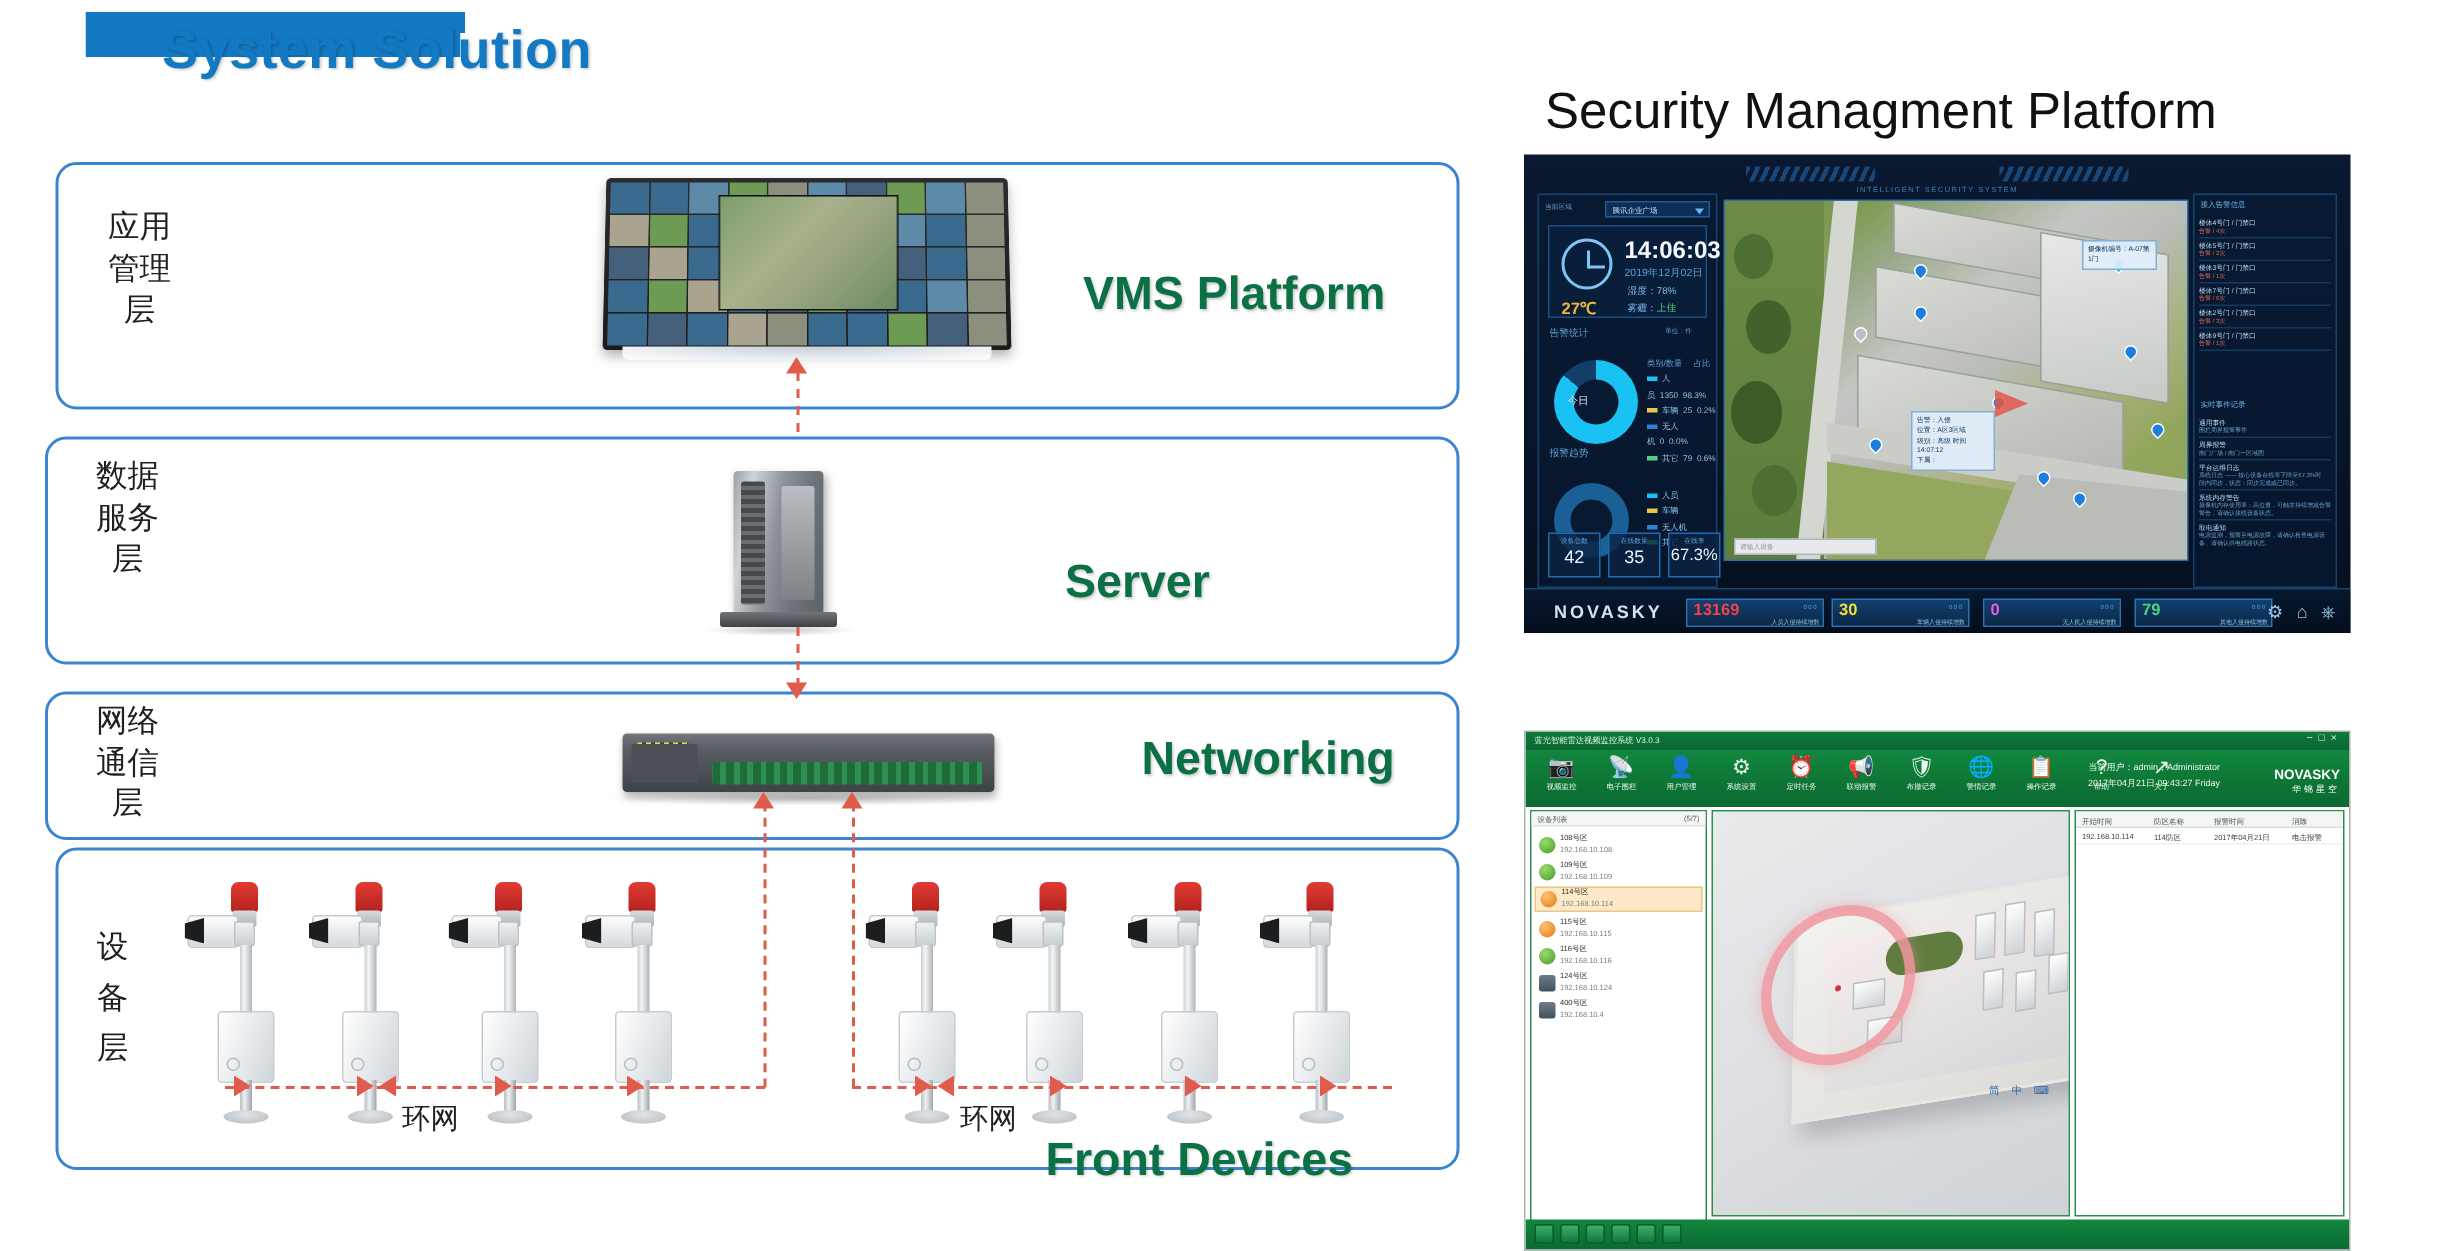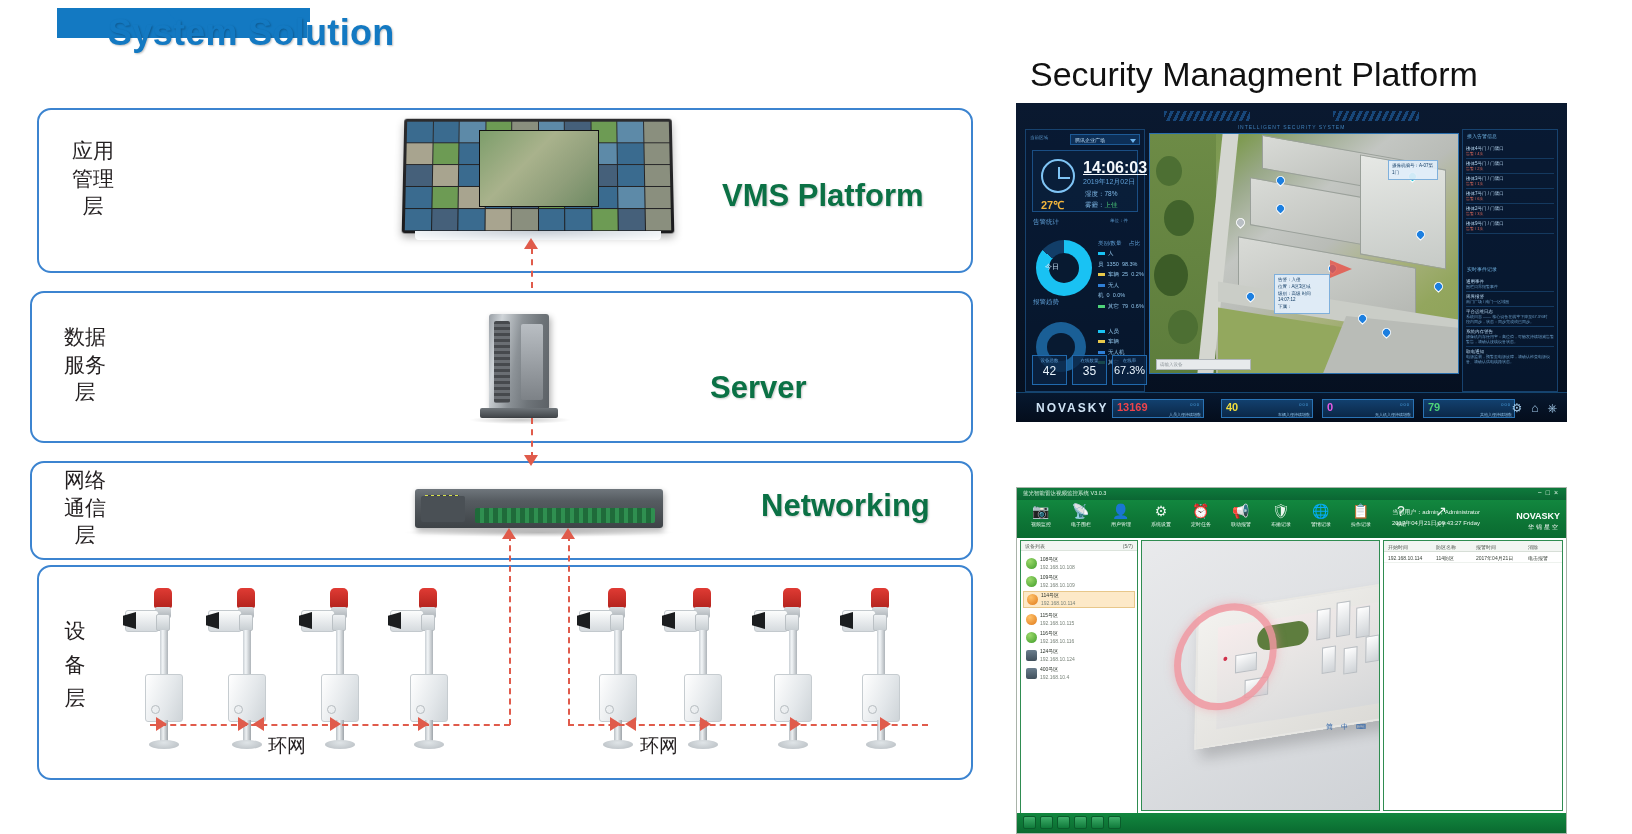--- a/index.html
+++ b/index.html
@@ -271,21 +271,21 @@
   .smp-clockbox{
     position:absolute; left:6px; top:20px; right:6px; height:62px;
     border:1px solid #1a4e84; background:rgba(10,34,64,.6);
   }
   .clock-face{
     position:absolute; left:8px; top:8px; width:34px; height:34px;
     border:2px solid #7fc4f5; border-radius:50%;
   }
   .clock-face::before{ content:""; position:absolute;left:15px;top:6px;width:2px;height:12px;background:#7fc4f5; }
   .clock-face::after { content:""; position:absolute;left:16px;top:16px;width:11px;height:2px;background:#7fc4f5; }
-  .smp-time{ position:absolute; left:50px; top:8px; color:#f4f8fb; font-size:16px; font-weight:bold;text-decoration:underline; }
+  .smp-time{ position:absolute; left:50px; top:8px; color:#f4f8fb; font-size:16px; font-weight:bold; }
   .smp-date{ position:absolute; left:50px; top:26px; color:#5f9fd6; font-size:7px; }
   .smp-temp{ position:absolute; left:8px; top:46px; color:#f3b63c; font-size:11px; font-weight:bold; }
   .smp-hum { position:absolute; left:52px; top:39px; color:#7fb8e6; font-size:6.5px; }
   .smp-air { position:absolute; left:52px; top:50px; color:#7fb8e6; font-size:6.5px; }
   .smp-air b { color:#4ed37a; font-weight:normal; }
   .smp-secttl{ position:absolute; left:7px; top:88px; color:#5f9fd6; font-size:6.5px; }
   .smp-secttl2{ position:absolute; left:7px; top:168px; color:#5f9fd6; font-size:6.5px; }
   .donut{
     position:absolute; left:10px; top:110px; width:56px; height:56px;
     border-radius:50%;
@@ -501,33 +501,34 @@
   <div class="page-title">System Solution</div>
 
   <div class="layer" id="layer-app"></div>
   <div class="layer" id="layer-data"></div>
   <div class="layer" id="layer-net"></div>
   <div class="layer" id="layer-dev"></div>
 
   <div class="layer-cn" style="left:60px; top:138px; width:66px;">应用
 管理
 层</div>
-  <div class="layer-cn" style="left:52px; top:324px; width:66px;">数据
+  <div class="layer-cn" style="left:52px; top:304px; width:66px;">数据
 服务
 层</div>
   <div class="layer-cn" style="left:52px; top:467px; width:66px;">网络
 通信
 层</div>
   <div class="layer-cn" style="left:55px; top:615px; width:40px; line-height:1.6;">设
 备
 层</div>
 
   <div class="layer-en" style="left:722px; top:178px;">VMS  Platform</div>
   <div class="layer-en" style="left:710px; top:370px;">Server</div>
   <div class="layer-en" style="left:733px; top:488px;margin-left:28px;">Networking</div>
+  <div class="layer-en" style="left:697px; top:755px;">Front  Devices</div>
 
   <div class="videowall">
     <i></i>
       <i></i>
       <i></i>
       <i></i>
       <i></i>
       <i></i>
       <i></i>
       <i></i>
@@ -849,27 +850,27 @@
         <div style="padding:2px 0;">
           <div style="font-size:4.5px;color:#bcdcf6;">取电通知</div>
           <div style="font-size:4px;color:#6a9cc6;white-space:pre-line;">电源监测，预警至电源故障，请确认检查电源设
 备、请确认供电线路状态。</div>
         </div>
       </div>
     </div>
 
     <div class="smp-footer">
       <div class="novasky">NOVASKY</div>
-      <div class="counter" style="left:96px;">
+      <div class="counter" style="left:108px;">
         <span class="num" style="color:#f0434a;">13169</span>
         <span class="dots">000</span>
         <span class="cap">人员入侵持续增数</span>
       </div>
       <div class="counter" style="left:205px;">
-        <span class="num" style="color:#f2de3c;">40</span>
+        <span class="num" style="color:#f2de3c;">30</span>
         <span class="dots">000</span>
         <span class="cap">车辆入侵持续增数</span>
       </div>
       <div class="counter" style="left:306px;">
         <span class="num" style="color:#e85be6;">0</span>
         <span class="dots">000</span>
         <span class="cap">无人机入侵持续增数</span>
       </div>
       <div class="counter" style="left:407px;">
         <span class="num" style="color:#4ed37a;">79</span>

